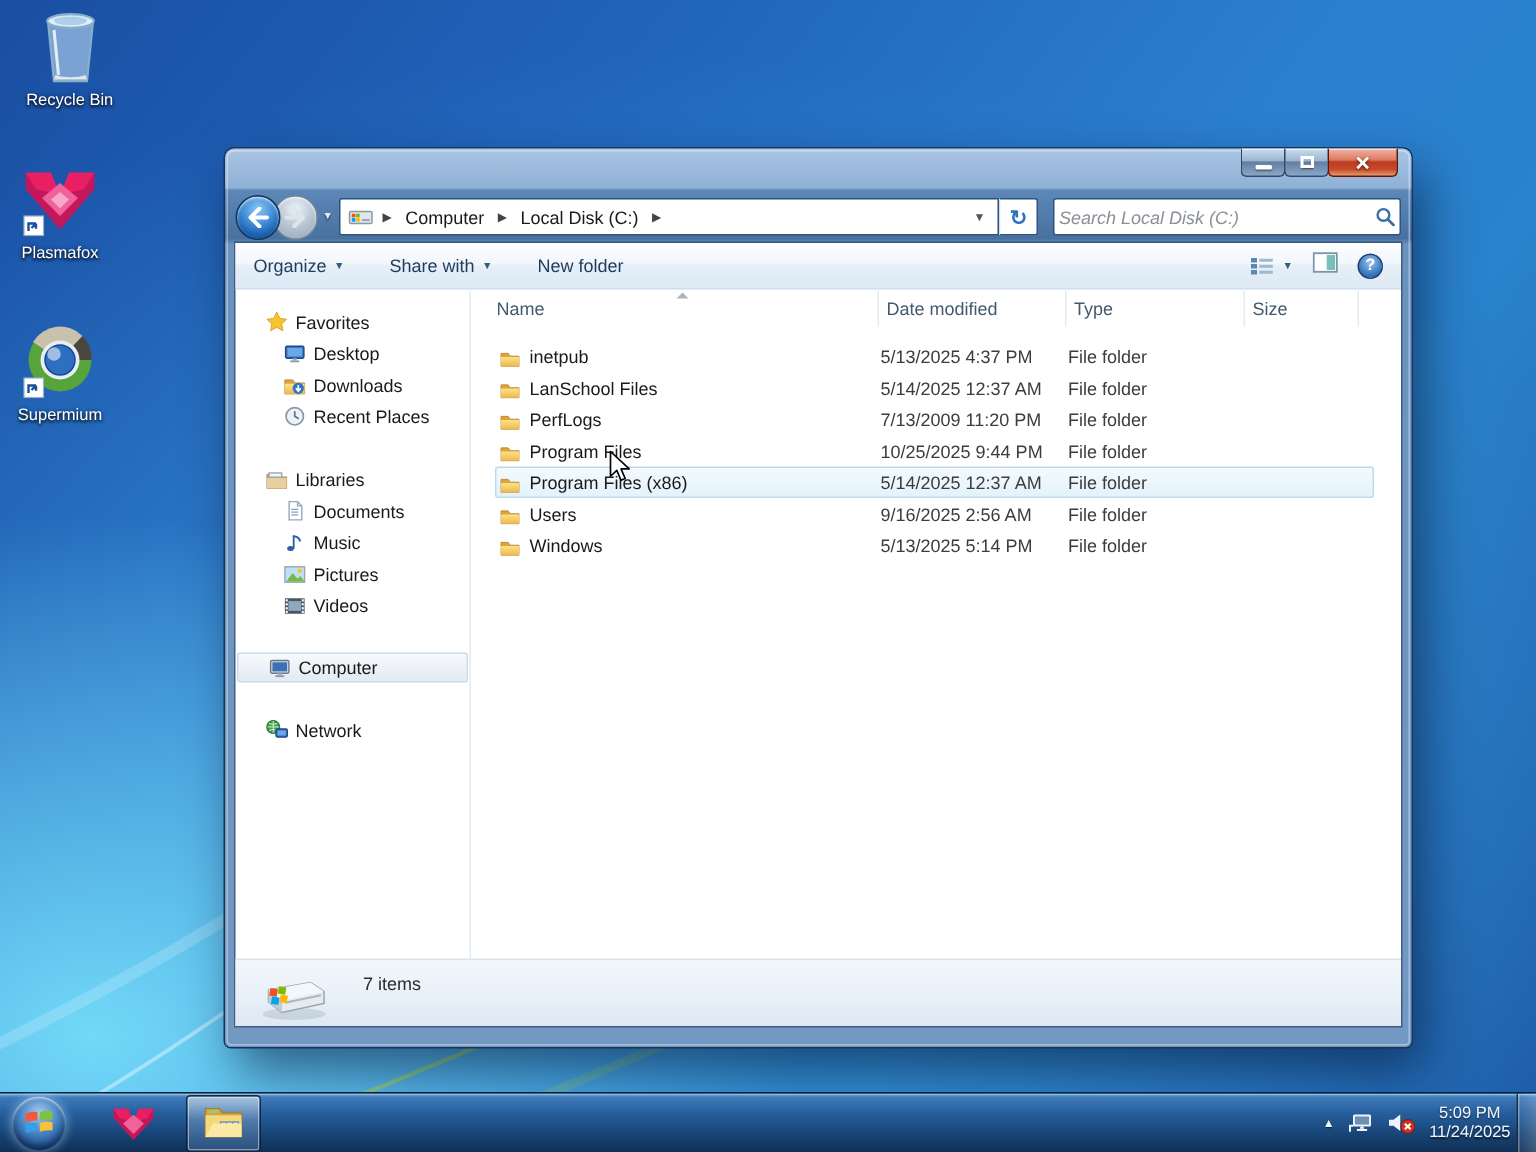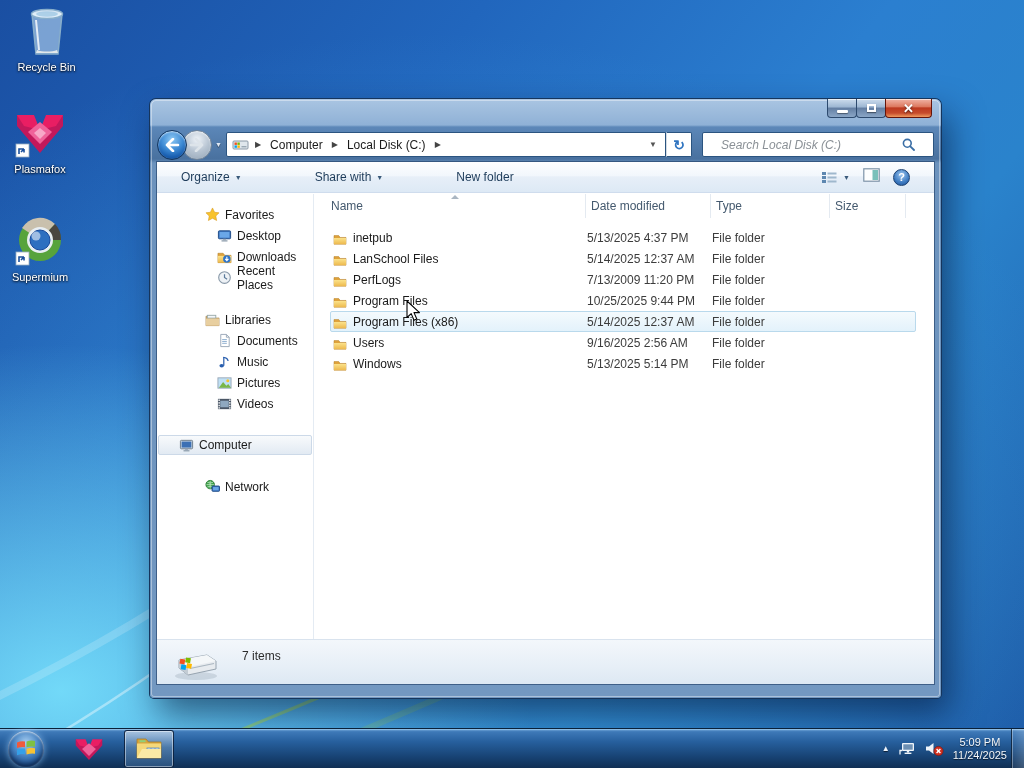--- a/index.html
+++ b/index.html
@@ -54,40 +54,40 @@
 
   .addr-bar { flex:1; height:25px; background:#fff; border:1px solid #2b5480; border-radius:2px 0 0 2px;
     display:flex; align-items:center; overflow:hidden; }
   .crumb { font-size:12px; color:#1a1a1a; padding:0 3px; white-space:nowrap; }
   .crumb-arrow { color:#444; font-size:8px; padding:0 6px; }
   .addr-dd { color:#555; font-size:8px; padding:0 8px; }
   .addr-refresh { width:26px; height:25px; background:#fff; border:1px solid #2b5480; border-left:1px solid #d4dce4;
     border-radius:0 2px 2px 0; display:flex; align-items:center; justify-content:center;
     color:#2f74c0; font-size:14px; font-weight:bold; }
   .search-box { width:232px; height:25px; margin-left:10px; background:#fff; border:1px solid #2b5480;
-    border-radius:2px; display:flex; align-items:center; padding:0 18px; }
+    border-radius:2px; display:flex; align-items:center; padding:0 3px; }
   .search-ph { flex:1; font-size:12px; font-style:italic; color:#8a9096; white-space:nowrap; overflow:hidden; }
 
   
   .content { position:absolute; left:7px; right:7px; top:63px; bottom:14px; background:#fff;
     box-shadow:0 0 0 1px rgba(20,50,90,.55); }
   .toolbar { height:31px; background:linear-gradient(180deg,#fdfeff 0%,#f2f7fc 45%,#e7eff8 50%,#dde9f5 100%);
-    border-bottom:1px solid #cfdced; display:flex; align-items:center; padding:0 24px;gap:43px; }
+    border-bottom:1px solid #cfdced; display:flex; align-items:center; padding:0 12px; }
   .tb-item { font-size:12px; color:#1e3c5a; display:flex; align-items:center; gap:5px; margin-right:30px; }
   .tb-caret { font-size:7px; color:#3a5a7a; }
   .tb-right { margin-left:auto; display:flex; align-items:center; gap:13px; }
   .help-circ { width:17px; height:17px; border-radius:50%;
     background:radial-gradient(circle at 50% 32%,#9cc6ee,#3f7cc2 60%,#1c4f94);
     color:#fff; font-size:11px; font-weight:bold; display:flex; align-items:center; justify-content:center;
     border:1px solid #1b4070; }
 
   .main { position:absolute; top:32px; bottom:45px; left:0; right:0; display:flex; overflow:hidden; }
   .sidebar { width:156px; padding-top:10px; font-size:12px; color:#1a1a1a; flex:0 0 auto; }
   .v-sep { width:1px; background:#e4ebf3; }
-  .sb-row { height:21px; display:flex; align-items:center; gap:5px;margin-left:28px; }
+  .sb-row { height:21px; display:flex; align-items:center; gap:5px; }
   .sb-row.group { padding-left:20px; }
   .sb-row.child { padding-left:32px; }
   .sb-row svg { flex:0 0 auto; }
   .sb-row.selected { background:linear-gradient(180deg,#f8fafc,#e2eaf3); border:1px solid #ccd9e8;
     border-radius:2px; margin:0 1px; height:20px; }
   .sb-gap { height:21px; }
 
   .filearea { flex:1; position:relative; font-size:12px; }
   .col-headers { height:24px; display:flex; position:relative; }
   .colh { display:flex; align-items:center; color:#44596e; border-right:1px solid #e4eaf1; padding-left:5px; }

